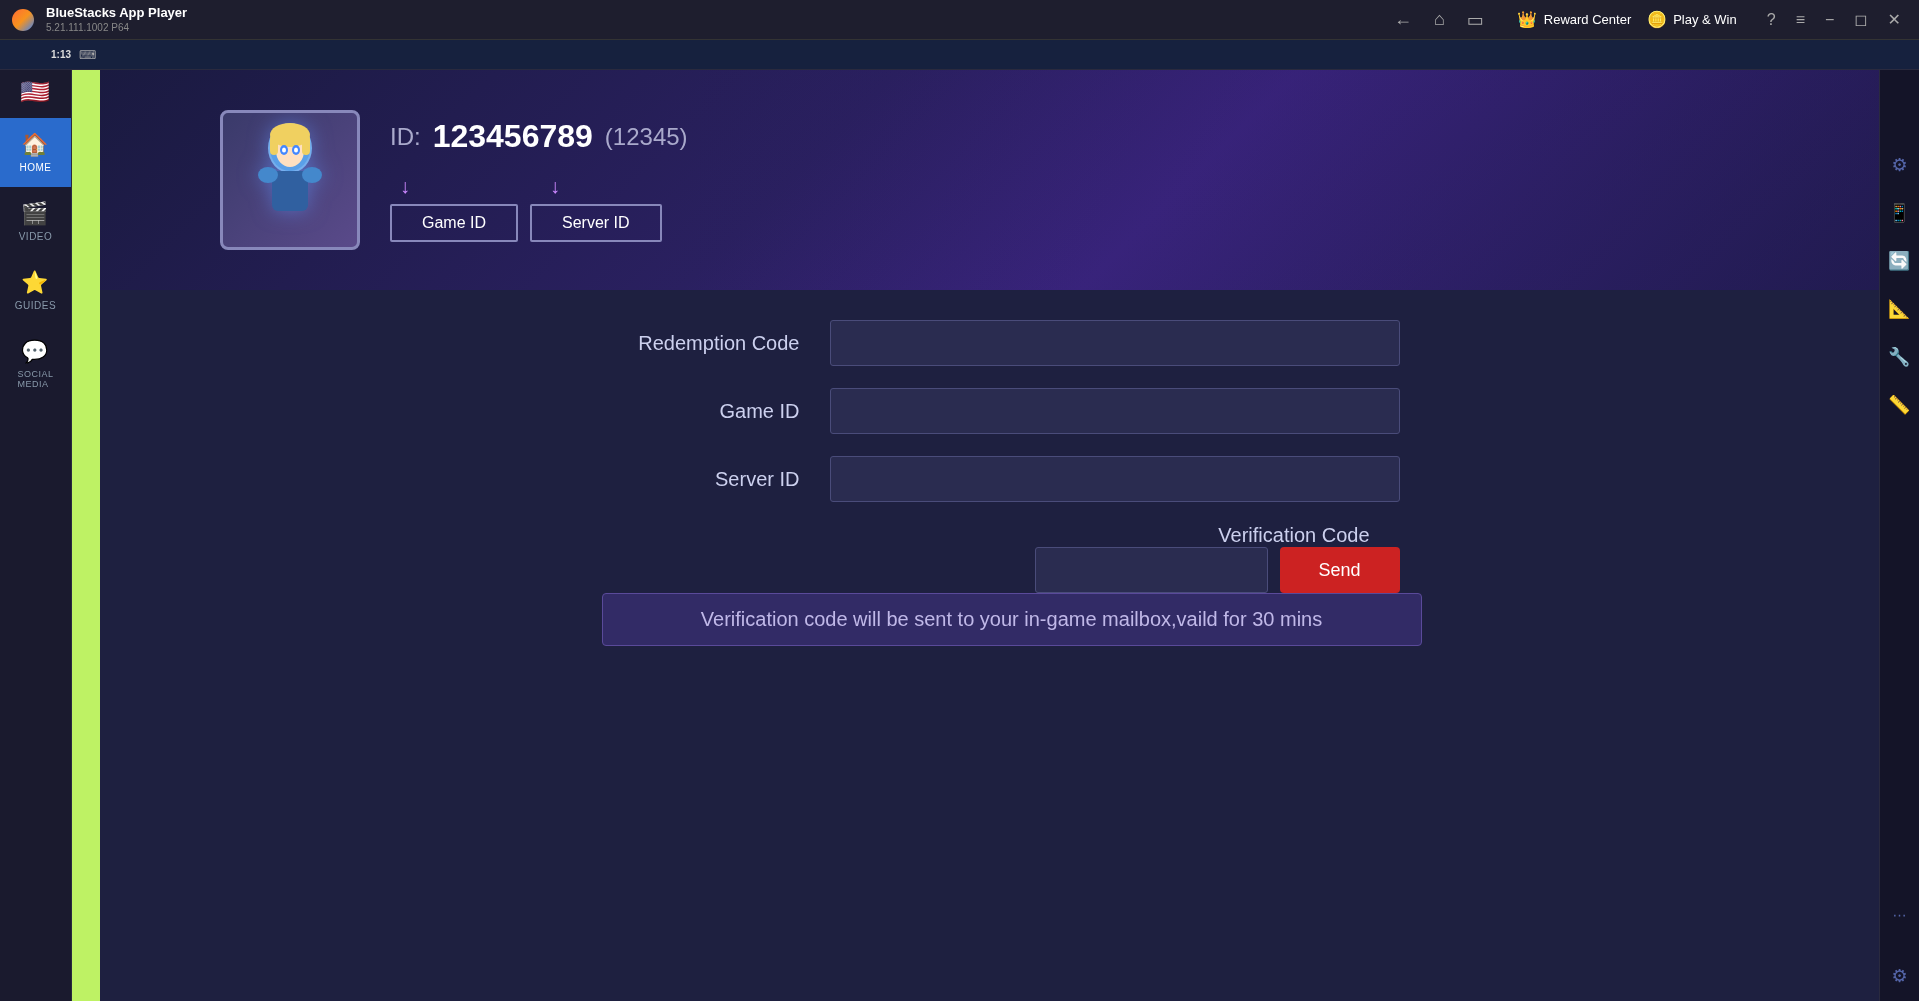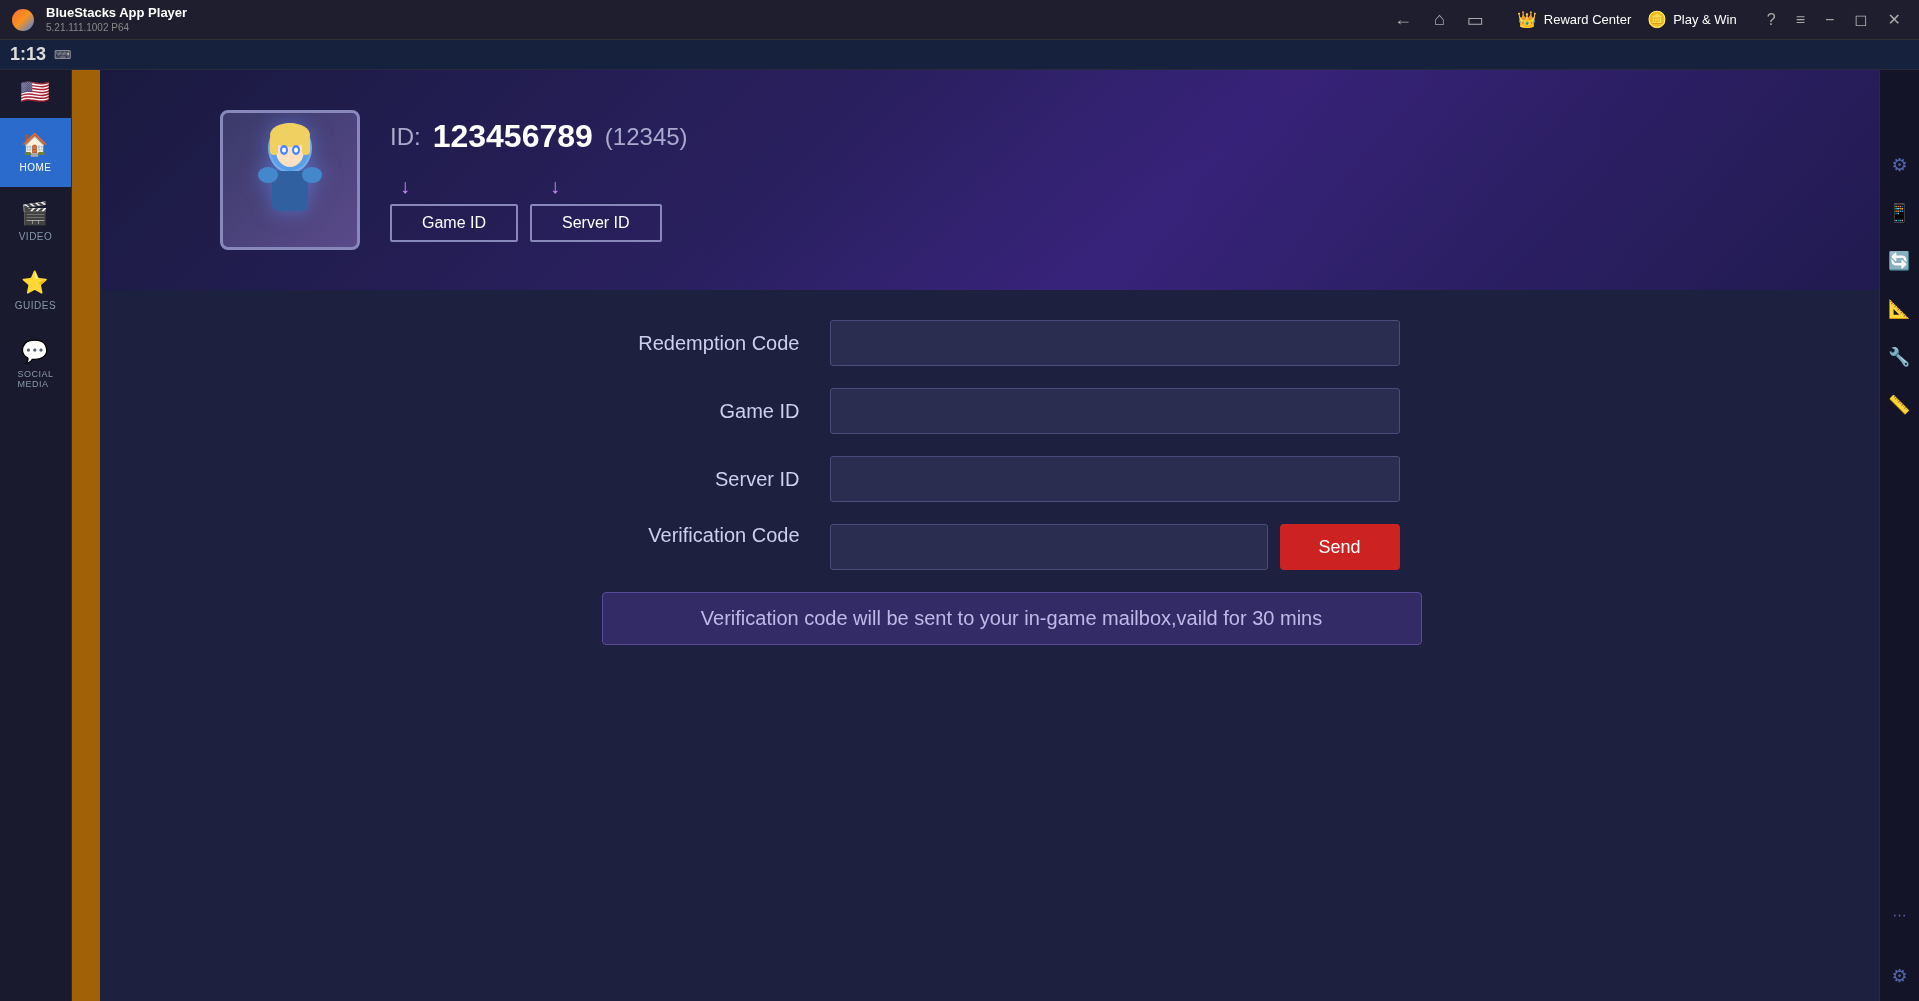--- a/index.html
+++ b/index.html
@@ -111,22 +111,23 @@
       background: #16213e;
       display: flex;
       align-items: center;
       padding: 0 10px;
       gap: 8px;
       border-bottom: 1px solid #2a2a3e;
       flex-shrink: 0;
     }
     .address-bar-time {
       color: #ddd;
-      font-size: 18px;
+      font-size: 10px;
       font-weight: bold;
+      margin-left: 41px;
     }
     .address-bar-icon {
       color: #aaa;
       font-size: 12px;
     }
 
     
     .main-layout {
       display: flex;
       flex: 1;
@@ -176,21 +177,21 @@
     .sidebar-item .label {
       font-size: 10px;
       letter-spacing: 0.5px;
     }
 
     
     .content-area {
       flex: 1;
       display: flex;
       flex-direction: column;
-      background: #a16207;
+      background: #bef264;
       position: relative;
       overflow: hidden;
       padding-left: 28px;
     }
 
     
     .hero-section {
       background: linear-gradient(135deg, #1a1a40 0%, #2a2060 40%, #3a2580 60%, #1e1e50 100%);
       height: 220px;
       display: flex;
@@ -307,23 +308,23 @@
       background: #2a2c50;
       border: 1px solid #4a4c7a;
       border-radius: 3px;
       color: #fff;
       font-size: 16px;
       padding: 0 12px;
       outline: none;
     }
     .verification-row {
       display: flex;
-      align-items: flex-start;
+      align-items: flex-end;
       width: 820px;
-      margin-bottom: 22px;
+      flex-direction: column;
     }
     .verification-row .form-label {
       color: #ccd0ee;
       font-size: 20px;
       width: 220px;
       text-align: right;
       margin-right: 30px;
       flex-shrink: 0;
     }
     .verification-input-group {

